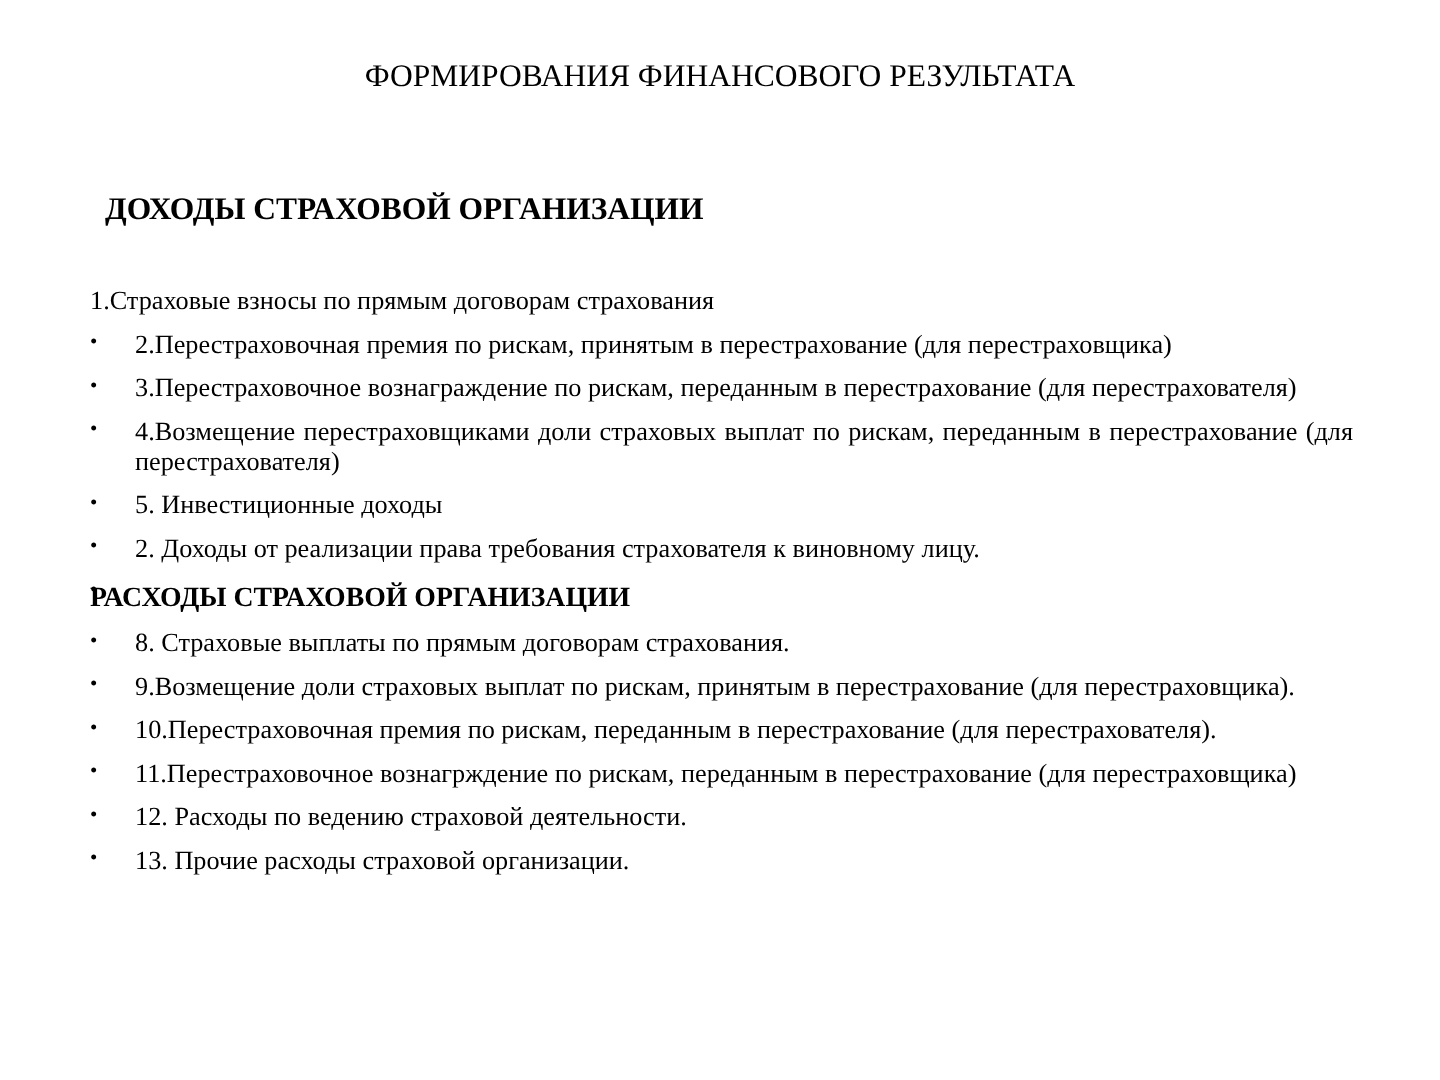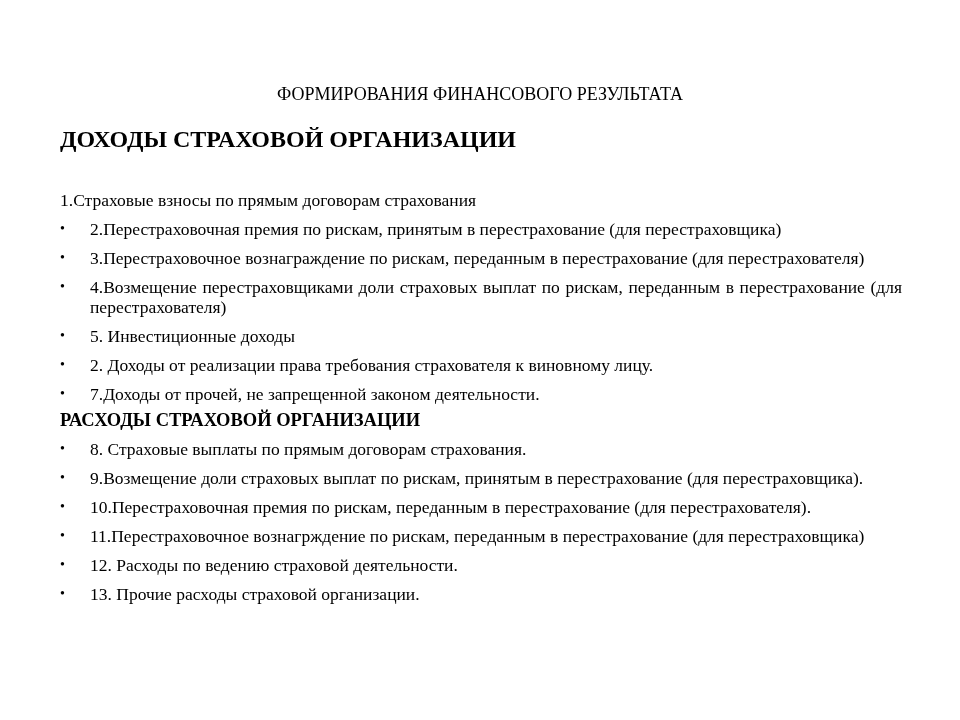--- a/index.html
+++ b/index.html
@@ -3,24 +3,24 @@
   <meta charset="utf-8">
   <style>
     html, body { margin: 0; padding: 0; }
     body {
       width: 960px; height: 720px; background: #ffffff; color: #000000;
       font-family: "Liberation Serif", "DejaVu Serif", serif;
       position: relative; overflow: hidden;
     }
     .title {
       position: absolute; left: 0; top: 36px; width: 960px;
-      text-align: center; font-size: 18px; line-height: 28px; margin-top: 44px;
+      text-align: center; font-size: 21px; line-height: 28px;
     }
     .content { position: absolute; left: 60px; top: 124px; width: 842px; }
-    .heading-bold { font-weight: bold; font-size: 24px; line-height: 30px; }
+    .heading-bold { font-weight: bold; font-size: 21px; line-height: 30px; margin-left: 10px; }
     .heading-italic { font-weight: bold; font-size: 18.5px; line-height: 30px; margin-top: 1px; }
     .plain { font-size: 17.5px; line-height: 25px; margin-top: 2px; }
     ul { list-style: none; margin: 0; padding: 0; }
     li { position: relative; padding-left: 30px; font-size: 17.5px; line-height: 20px; margin: 0 0 9px 0; text-align: justify; }
     li .bullet { position: absolute; left: 0; top: 0; font-size: 14px; }
     .exp li { font-family: "Liberation Sans Narrow", "Liberation Serif", serif; }
   </style>
 </head>
 <body>
 
@@ -30,21 +30,21 @@
 
 <div class="content">
   <div class="heading-bold">ДОХОДЫ СТРАХОВОЙ ОРГАНИЗАЦИИ</div>
   <div class="plain" style="margin-bottom:6px;margin-top:34px;">1.Страховые взносы по прямым договорам страхования</div>
   <ul>
     <li><span class="bullet">•</span><span>2.Перестраховочная премия по рискам, принятым в перестрахование (для перестраховщика)</span></li>
     <li><span class="bullet">•</span><span>3.Перестраховочное вознаграждение по рискам, переданным в перестрахование (для перестрахователя)</span></li>
     <li><span class="bullet">•</span><span>4.Возмещение перестраховщиками доли страховых выплат по рискам, переданным в перестрахование (для перестрахователя)</span></li>
     <li><span class="bullet">•</span><span>5. Инвестиционные доходы</span></li>
     <li><span class="bullet">•</span><span>2. Доходы от реализации права требования страхователя к виновному лицу.</span></li>
-    <li style="margin-bottom:0;"><span class="bullet">•</span><span>7.Доходы от  прочей, не запрещенной законом деятельности.</span></li>
+    <li style="margin-bottom:0;"><span class="bullet">•</span></li>
   </ul>
   <div class="heading-italic">РАСХОДЫ СТРАХОВОЙ ОРГАНИЗАЦИИ</div>
   <ul class="exp" style="margin-top:4px;">
     <li><span class="bullet">•</span><span>8. Страховые  выплаты по прямым договорам страхования.</span></li>
     <li><span class="bullet">•</span><span>9.Возмещение доли страховых выплат по рискам, принятым в перестрахование (для перестраховщика).</span></li>
     <li><span class="bullet">•</span><span>10.Перестраховочная премия по рискам, переданным в перестрахование (для перестрахователя).</span></li>
     <li><span class="bullet">•</span><span>11.Перестраховочное вознагрждение по рискам, переданным в перестрахование (для перестраховщика)</span></li>
     <li><span class="bullet">•</span><span>12. Расходы по  ведению страховой деятельности.</span></li>
     <li><span class="bullet">•</span><span>13. Прочие расходы страховой организации.</span></li>
   </ul>

